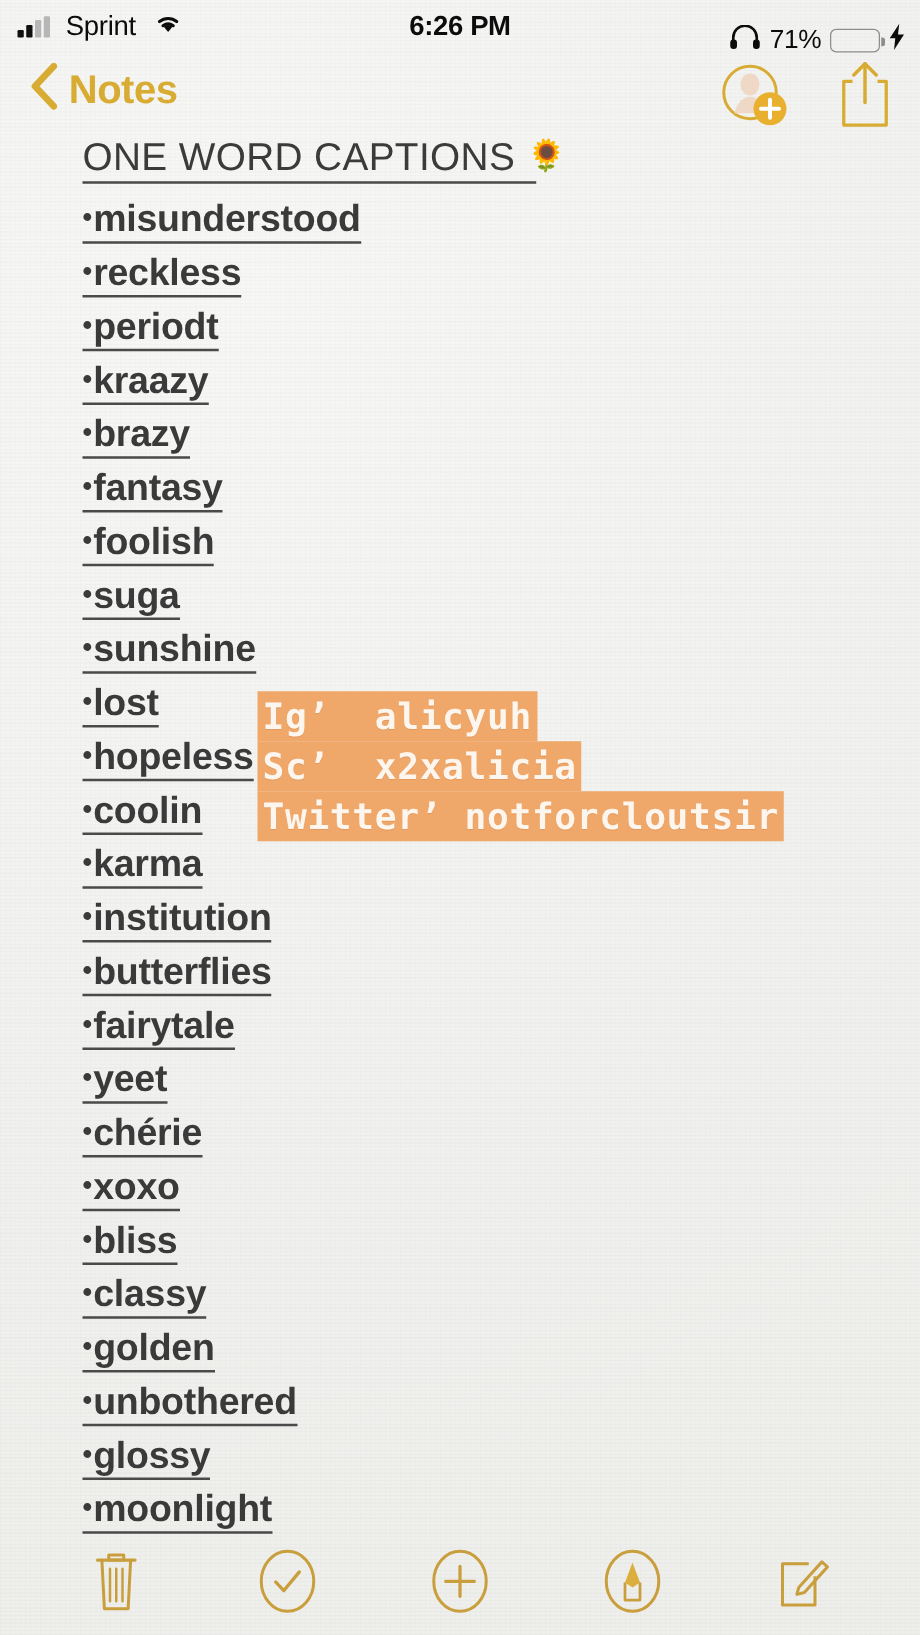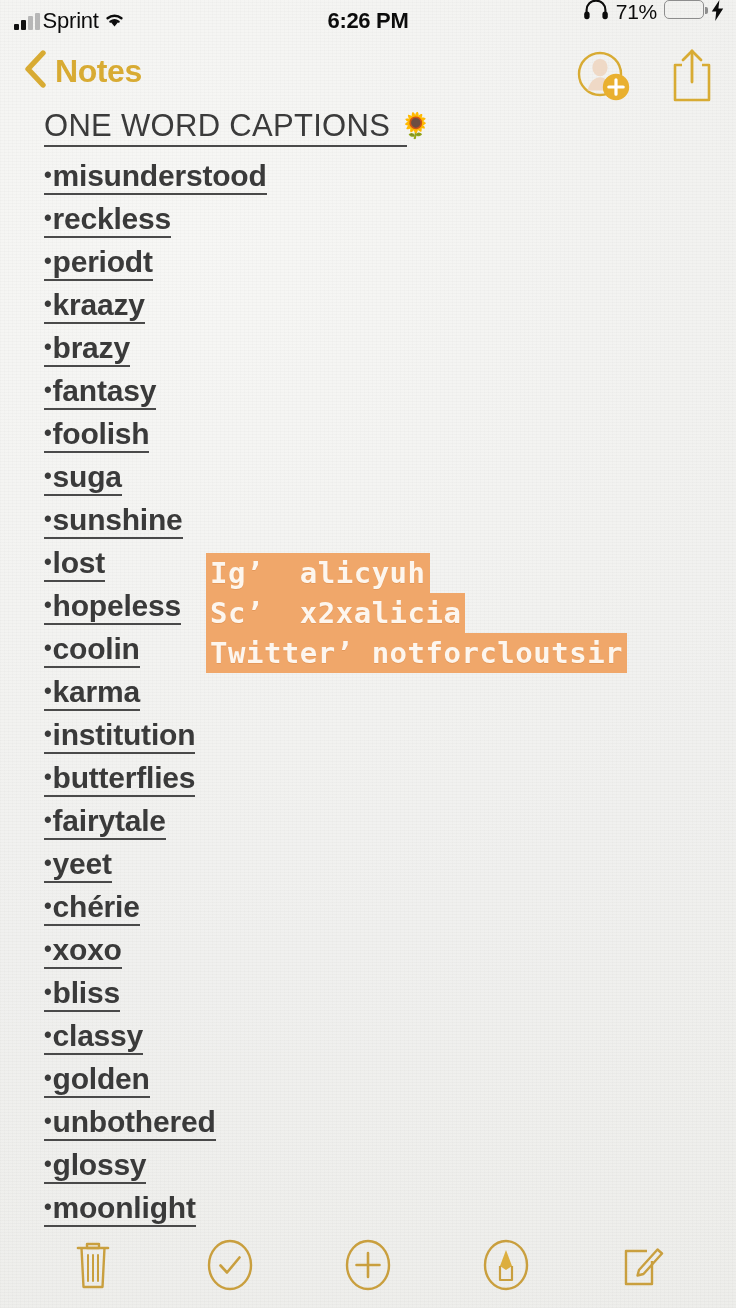--- a/index.html
+++ b/index.html
@@ -22,39 +22,39 @@
       radial-gradient(circle at 25% 18%, #f7f7f5 0%, #f0f0ee 60%, #ededea 100%);
   }
 
   
   #status-bar {
     position:absolute; top:0; left:0; width:736px; height:42px;
     display:flex; align-items:center; color:#111;
   }
   #status-left {
     position:absolute; left:14px; top:0; height:42px;
-    display:flex; align-items:center; gap:3px;
+    display:flex; align-items:center; gap:13px;
   }
   .sig-bars { display:flex; align-items:flex-end; gap:2.5px; height:17px; }
   .sig-bars i { display:block; width:4.5px; border-radius:1px; background:#111; }
   .sig-bars i.b1 { height:6px; }
   .sig-bars i.b2 { height:10px; }
   .sig-bars i.b3 { height:14px; background:#b7b7b7; }
   .sig-bars i.b4 { height:17px; background:#b7b7b7; }
   #carrier-label { font-size:22px; font-weight:400; letter-spacing:-0.2px; color:#0c0c0c; }
 
   #status-center {
     position:absolute; left:0; top:0; width:736px; height:42px;
     display:flex; align-items:center; justify-content:center;
   }
   #clock-label { font-size:22px; font-weight:700; letter-spacing:-0.3px; color:#0c0c0c; }
 
   #status-right {
-    position:absolute; right:12px; top:0; height:42px;
-    display:flex; align-items:flex-start; gap:7px;
+    position:absolute; right:12px; top:11px; height:42px;
+    display:flex; align-items:center; gap:7px;
   }
   #battery-label { font-size:21px; font-weight:400; color:#0c0c0c; letter-spacing:-0.3px; }
   .battery-shell {
     position:relative; width:40px; height:19px;
     border:1.8px solid #8d8d8d; border-radius:5px; padding:2px;
   }
   .battery-fill { height:100%; background:#4cd660; border-radius:2.5px; }
   .battery-nub {
     position:absolute; right:-5px; top:6px; width:3px; height:7px;
     background:#8d8d8d; border-radius:0 2px 2px 0;
@@ -71,21 +71,21 @@
   }
   #back-label { font-size:32px; font-weight:600; color:#d8ab33; letter-spacing:-0.4px; }
   #nav-actions {
     position:absolute; right:20px; top:6px;
     display:flex; align-items:center; gap:36px;
   }
 
   
   #note-body {
     position:absolute; top:106px; left:0; width:736px; height:1115px;
-    padding:0 0 0 44px;
+    padding:0 0 0 66px;
   }
   #note-title {
     display:flex; align-items:center; gap:10px;
     font-size:31px; font-weight:400; color:#3b3b3b;
     letter-spacing:0.3px;
     border-bottom:2.6px solid #4a4a4a;
     width:363px; height:41px; margin-bottom:2px;
     white-space:nowrap;
   }
   #title-emoji { font-size:25px; line-height:1; }

